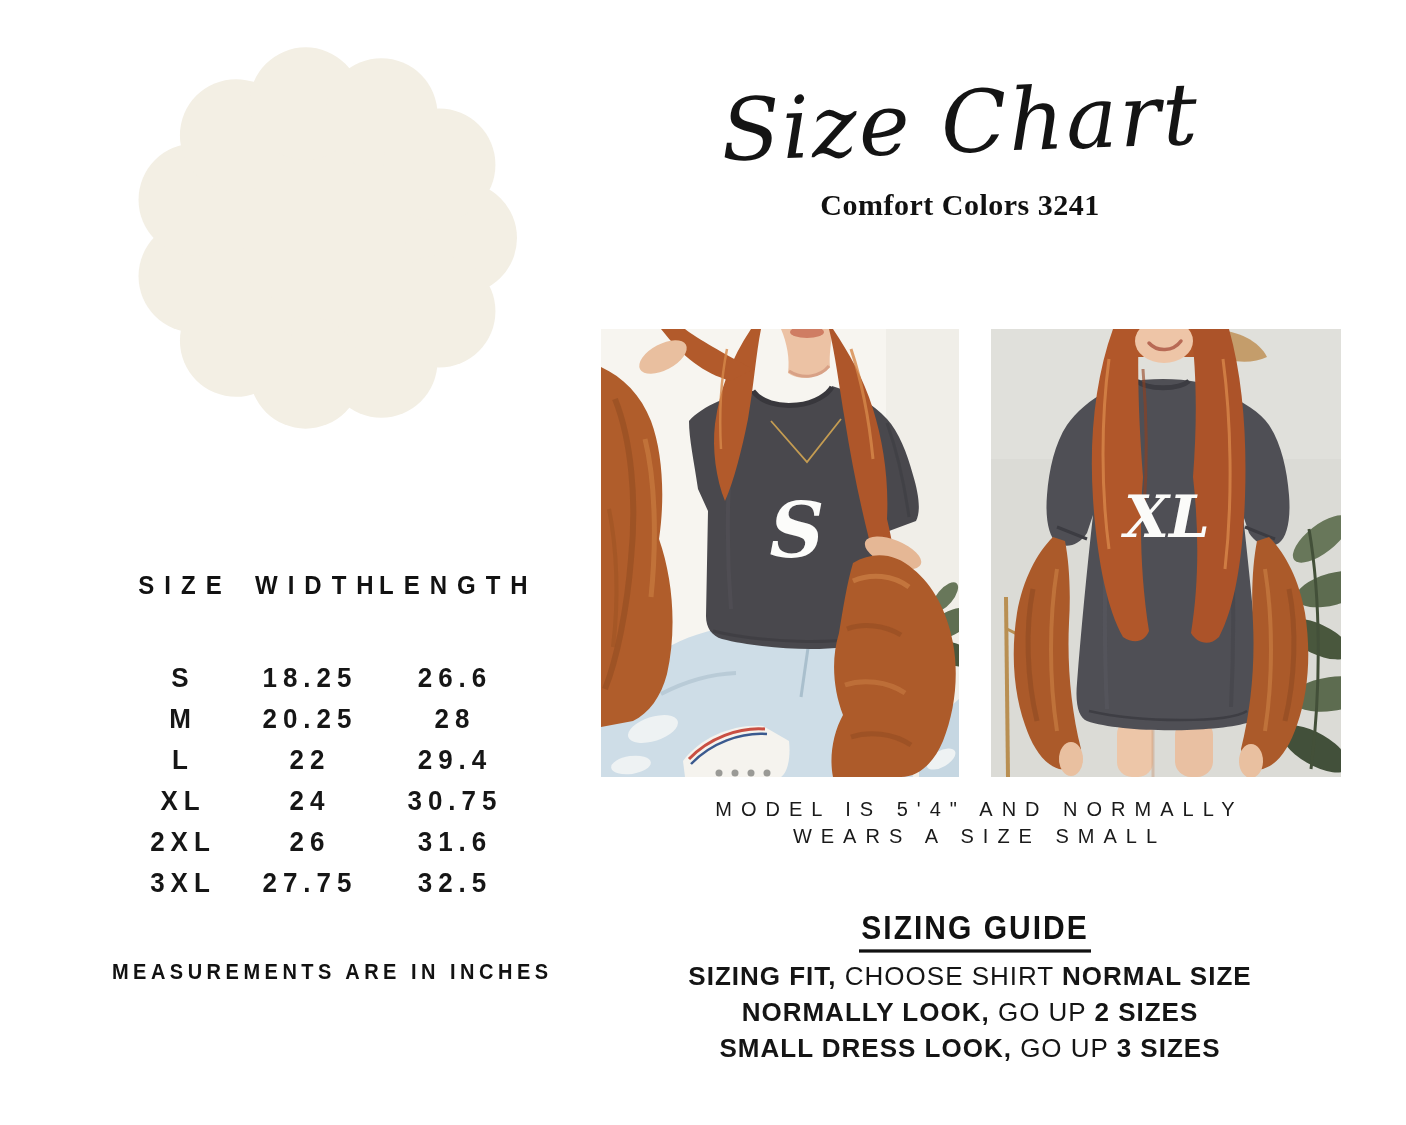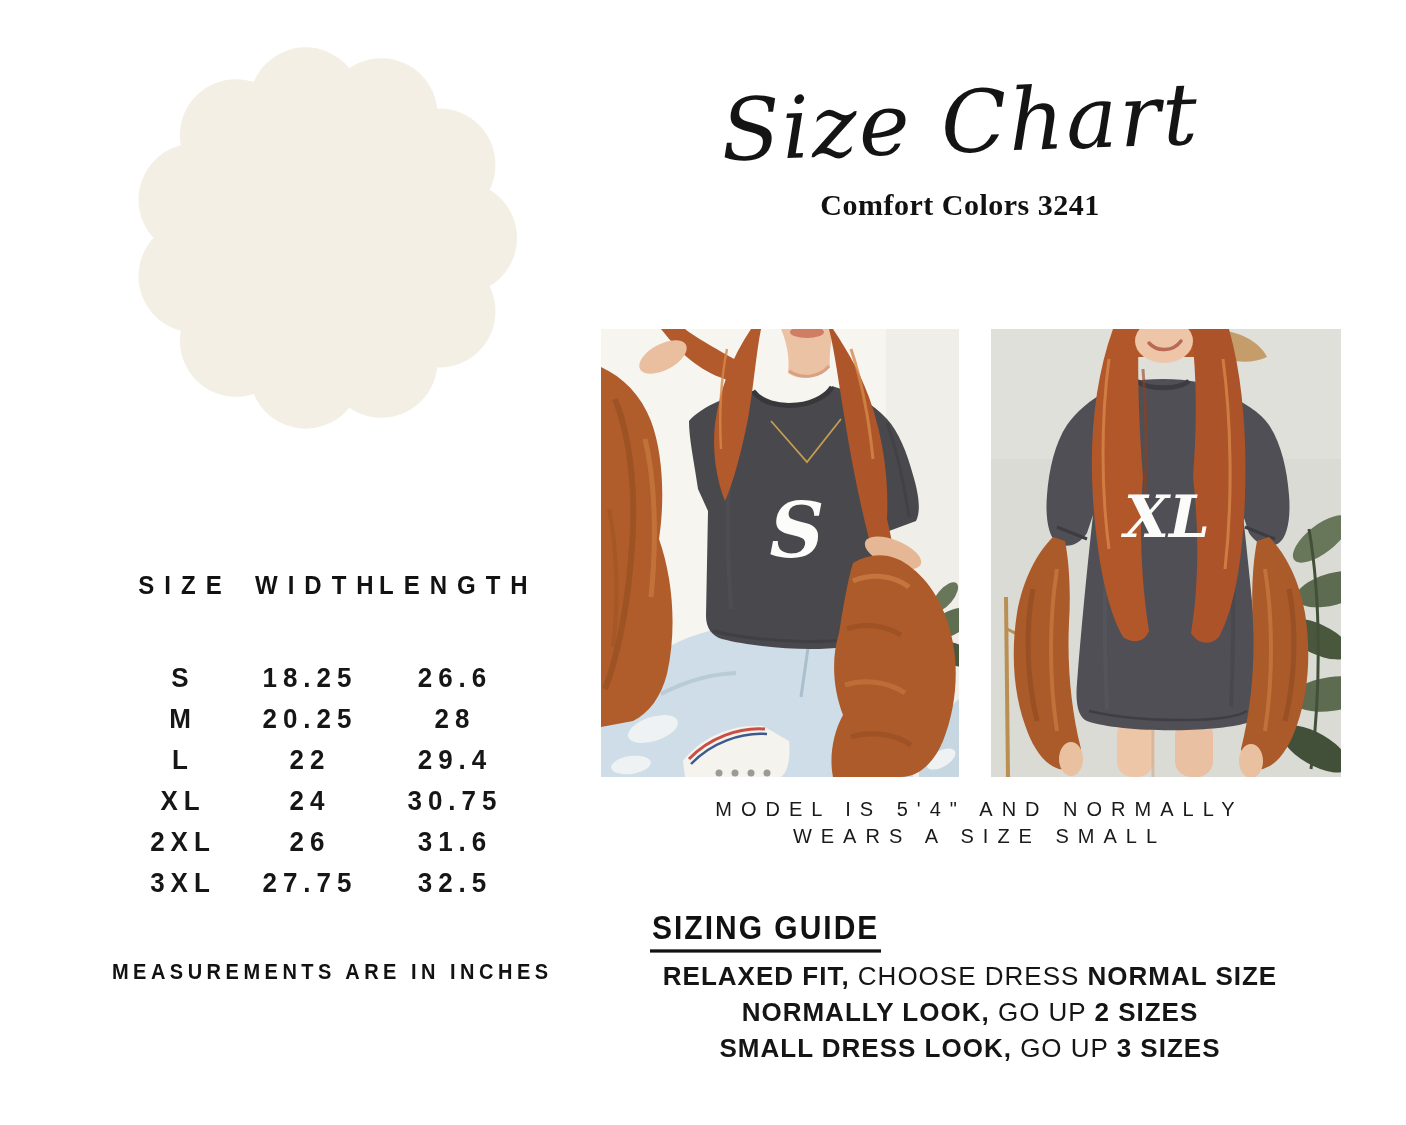--- a/index.html
+++ b/index.html
@@ -41,21 +41,21 @@
   .photo{position:absolute;top:329px;height:448px;}
   .photo-left{left:601px;width:358px;}
   .photo-right{left:991px;width:350px;}
   .photo svg{display:block;}
   
   .caption{
     position:absolute;left:650px;top:796px;width:650px;text-align:center;
     font-weight:500;font-size:20px;line-height:27px;letter-spacing:9px;text-indent:9px;color:#1a1a1a;
   }
   
-  .sizing-guide-head{position:absolute;left:650px;top:911px;width:650px;}
+  .sizing-guide-head{position:absolute;left:650px;top:911px;width:650px;text-align:center;}
   .sizing-guide-head span{
     display:inline-block;font-weight:700;font-size:30px;letter-spacing:2px;color:#111111;
     border-bottom:3px solid #111111;padding:0 2px 3px 2px;transform:scaleY(1.08);
   }
   .guide-lines{
     position:absolute;left:620px;top:958px;width:700px;text-align:center;
     font-size:26px;line-height:36px;color:#151515;
   }
   .guide-line .b{font-weight:800;letter-spacing:1px;}
   .guide-line .r{font-weight:400;letter-spacing:1px;}
@@ -273,18 +273,18 @@
 
   <div class="caption">
     <div>MODEL IS 5'4" AND NORMALLY</div>
     <div>WEARS A SIZE SMALL</div>
   </div>
 
   <div class="sizing-guide-head">
     <span>SIZING GUIDE</span>
   </div>
   <div class="guide-lines">
-    <div class="guide-line"><span class="b">RELAXED FIT,</span><span class="r"> CHOOSE DRESS </span><span class="b">NORMAL SIZE</span></div>
+    <div class="guide-line"><span class="b">SIZING FIT,</span><span class="r"> CHOOSE SHIRT </span><span class="b">NORMAL SIZE</span></div>
     <div class="guide-line"><span class="b">NORMALLY LOOK,</span><span class="r"> GO UP </span><span class="b">2 SIZES</span></div>
     <div class="guide-line"><span class="b">SMALL DRESS LOOK,</span><span class="r"> GO UP </span><span class="b">3 SIZES</span></div>
   </div>
 
 </div>
 
 </body></html>

